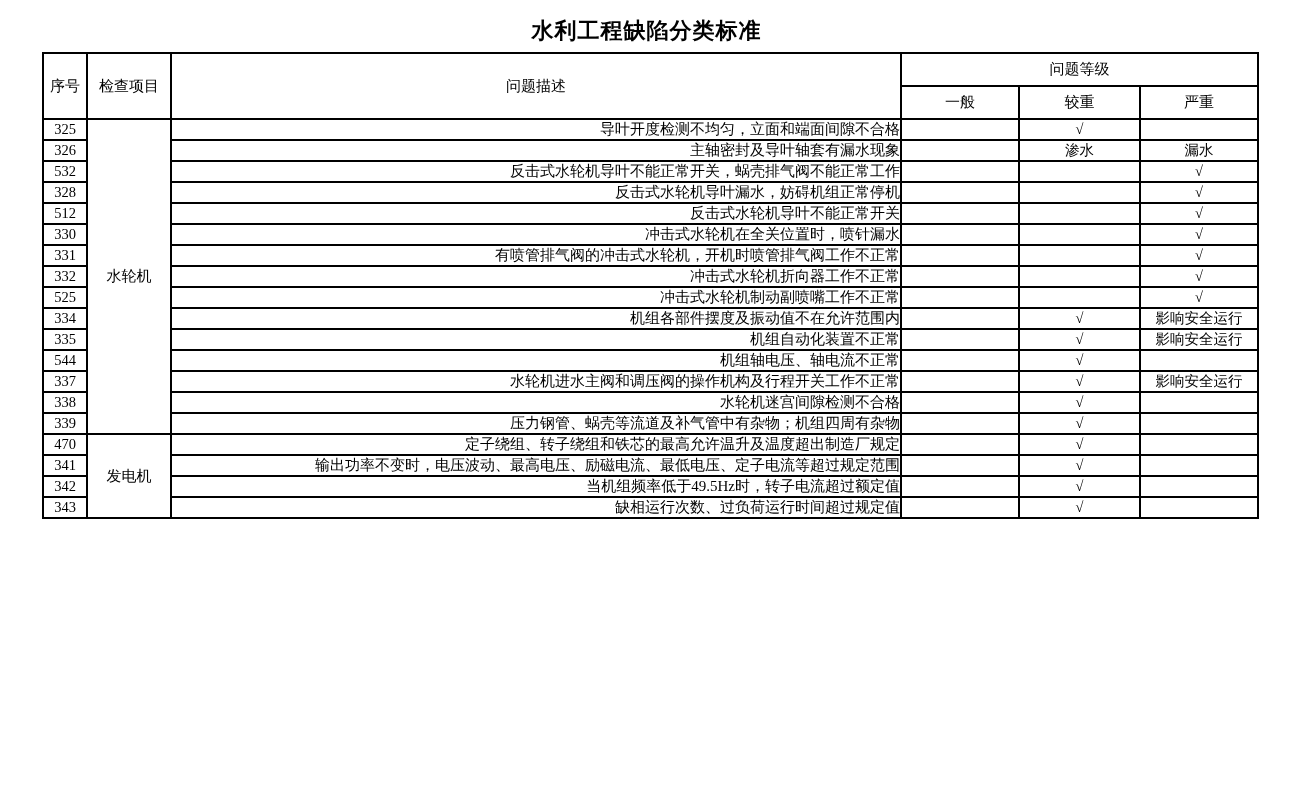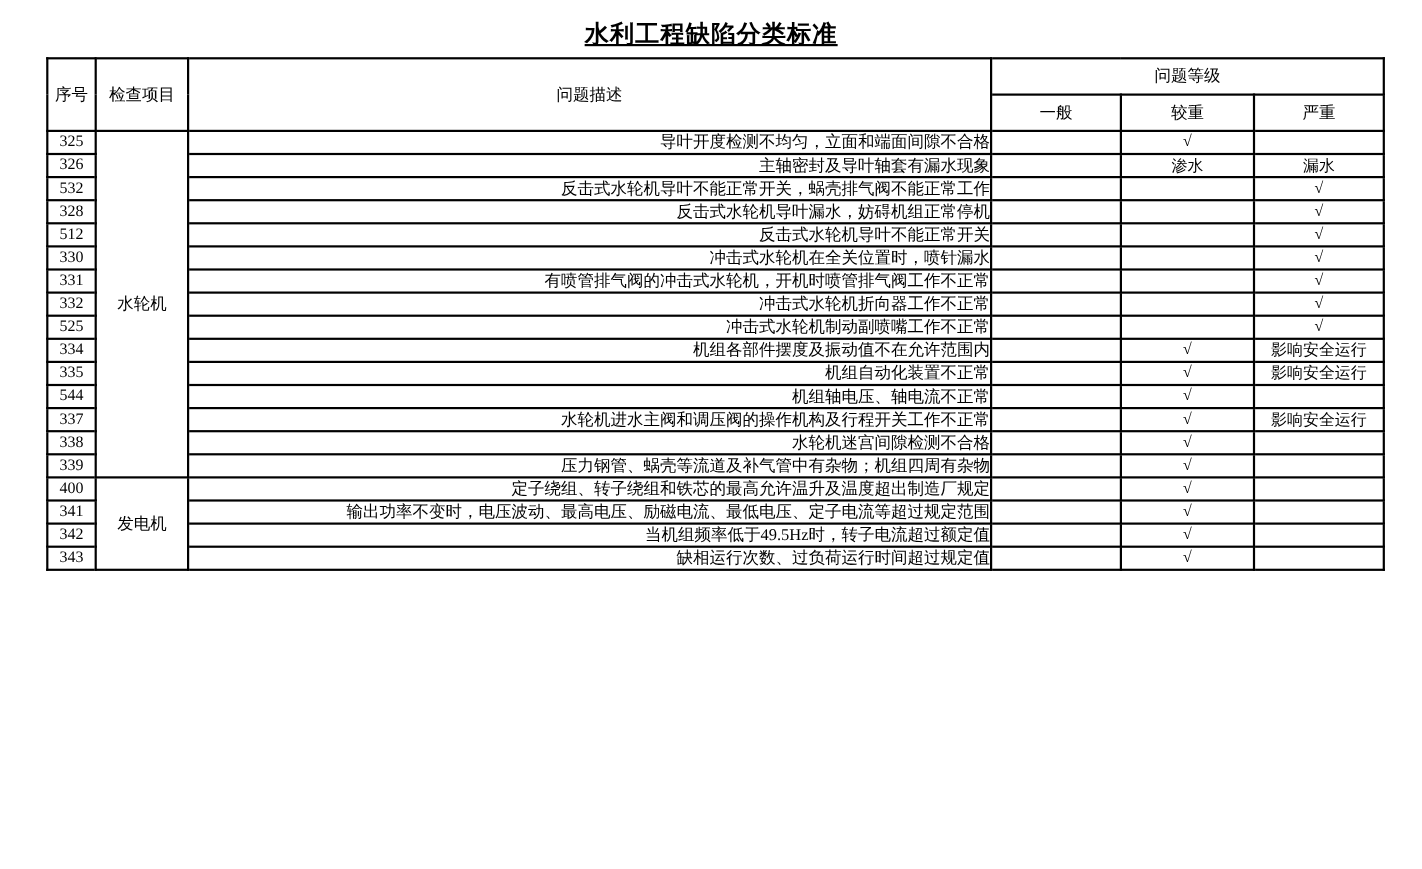--- a/index.html
+++ b/index.html
@@ -11,21 +11,20 @@
     overflow: hidden;
   }
   .page { position: relative; width: 1293px; height: 790px; }
   .title {
     margin: 16px 0 6px 0;
     text-align: center;
     font-family: "DejaVu Sans", "Liberation Sans", sans-serif;
     font-weight: bold;
     font-size: 22px;
     letter-spacing: 1px;
-    text-decoration: underline;
   }
   table.std-table {
     border-collapse: collapse;
     table-layout: fixed;
     margin-left: 42px;
     width: 1215px;
   }
   .std-table th, .std-table td {
     border: 2px solid #000;
     font-weight: normal;
@@ -174,21 +173,21 @@
           <td class="c-level"></td>
         </tr>
         <tr>
           <td class="c-no">339</td>
           <td class="c-desc">压力钢管、蜗壳等流道及补气管中有杂物；机组四周有杂物</td>
           <td class="c-level"></td>
           <td class="c-level">√</td>
           <td class="c-level"></td>
         </tr>
         <tr>
-          <td class="c-no">400</td>
+          <td class="c-no">470</td>
           <td class="c-item" rowspan="4">发电机</td>
           <td class="c-desc">定子绕组、转子绕组和铁芯的最高允许温升及温度超出制造厂规定</td>
           <td class="c-level"></td>
           <td class="c-level">√</td>
           <td class="c-level"></td>
         </tr>
         <tr>
           <td class="c-no">341</td>
           <td class="c-desc">输出功率不变时，电压波动、最高电压、励磁电流、最低电压、定子电流等超过规定范围</td>
           <td class="c-level"></td>

